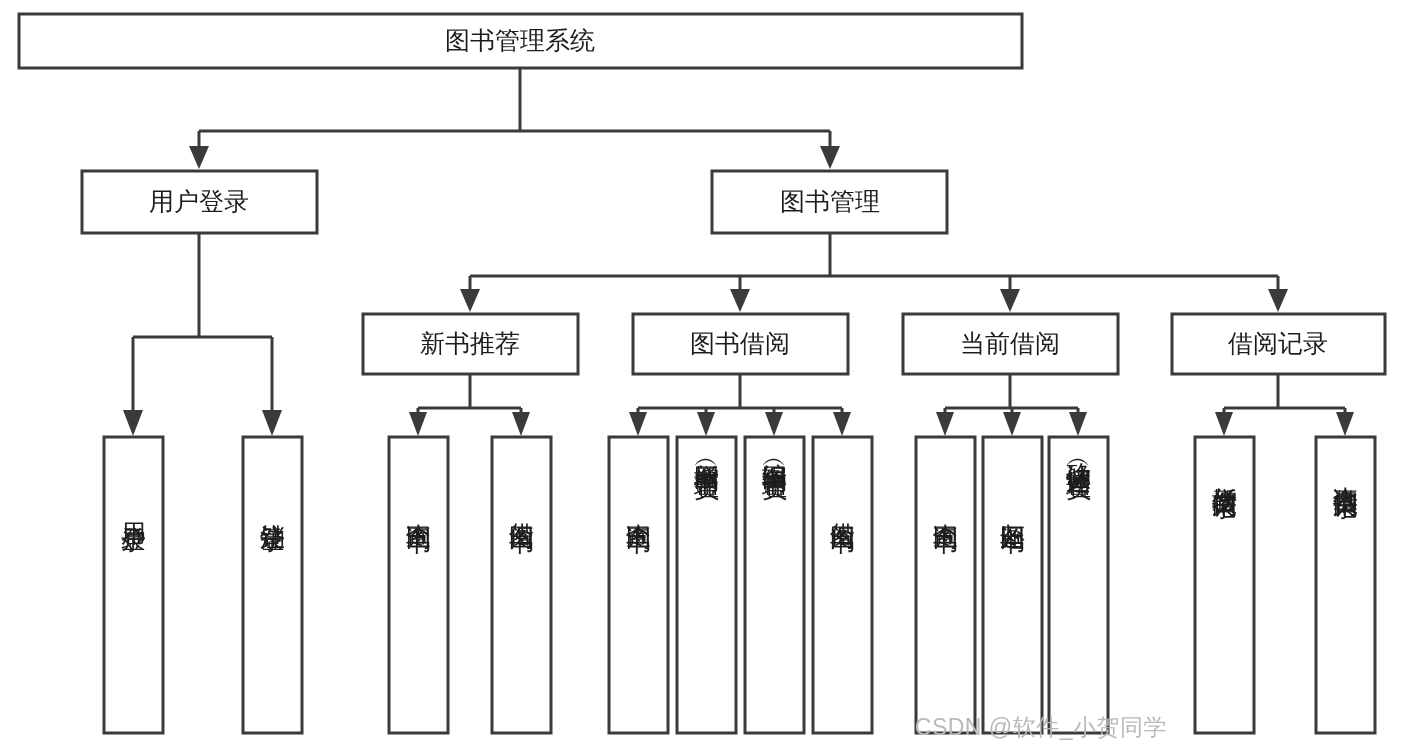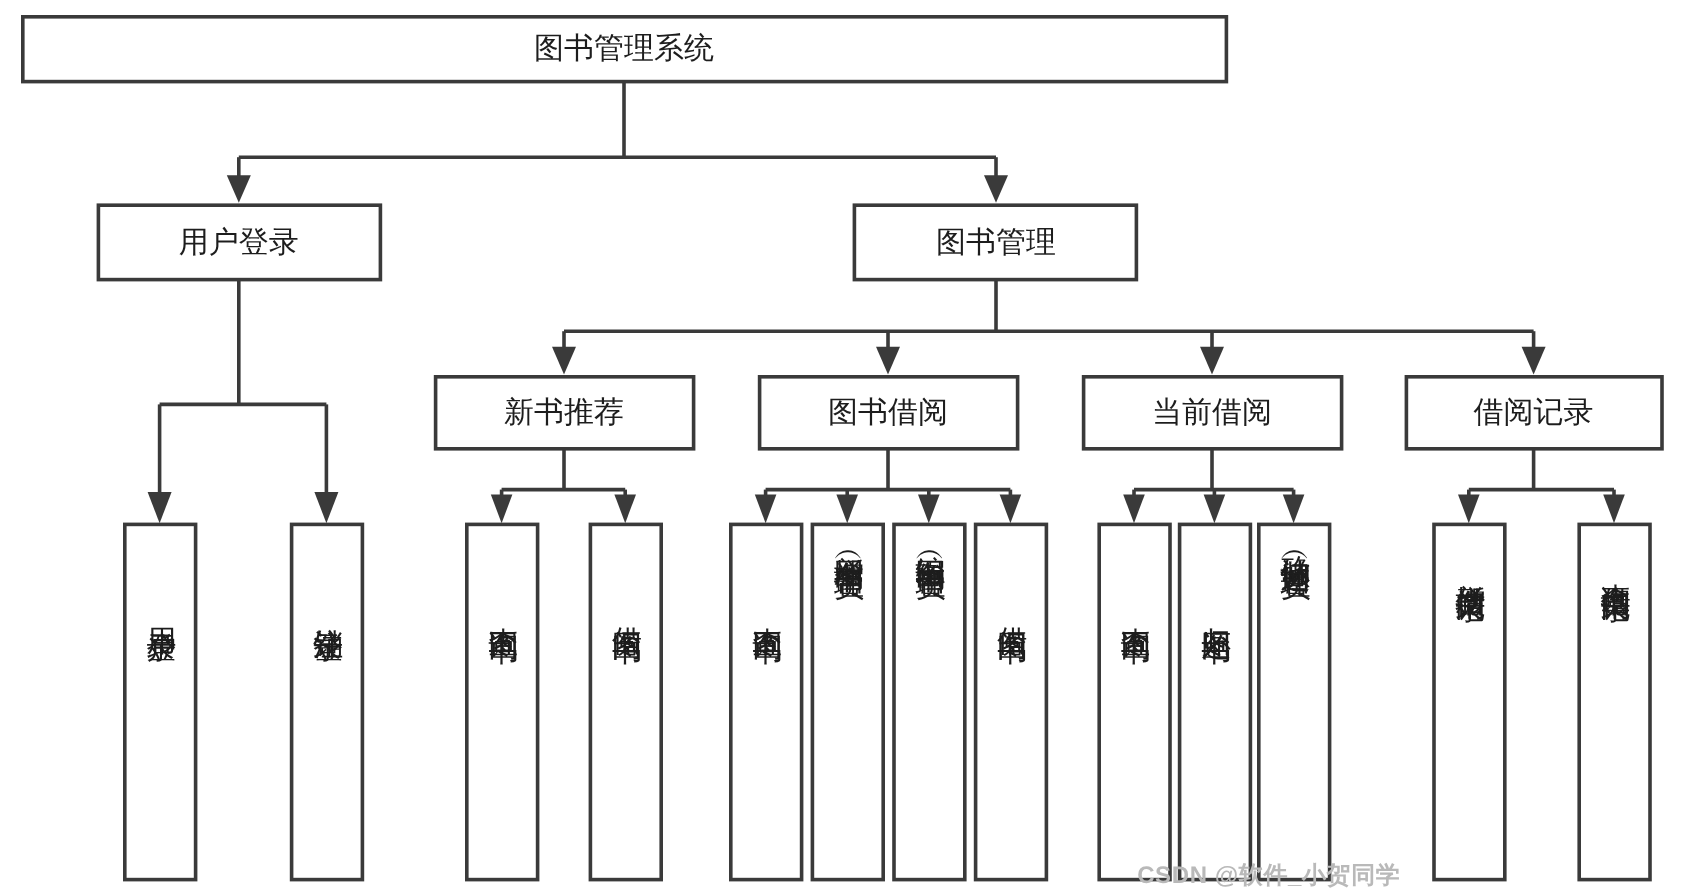--- a/index.html
+++ b/index.html
@@ -64,25 +64,24 @@
     line-height: 1.08;
     letter-spacing: 2px;
     color: #1d1d1d;
     white-space: nowrap;
   }
   .watermark {
     position: absolute;
     right: 8px;
     bottom: 4px;
     font-family: "Liberation Sans", "DejaVu Sans", sans-serif;
-    font-size: 20px;
+    font-size: 23px;
     color: #b9b9b9;
     letter-spacing: 0.5px;
     white-space: nowrap;
-    font-weight: bold;
   }
 </style>
 </head>
 <body>
 
 <div id="diagram-root">
 
   <svg class="flow" viewBox="0 0 1405 747">
 
     <g>

